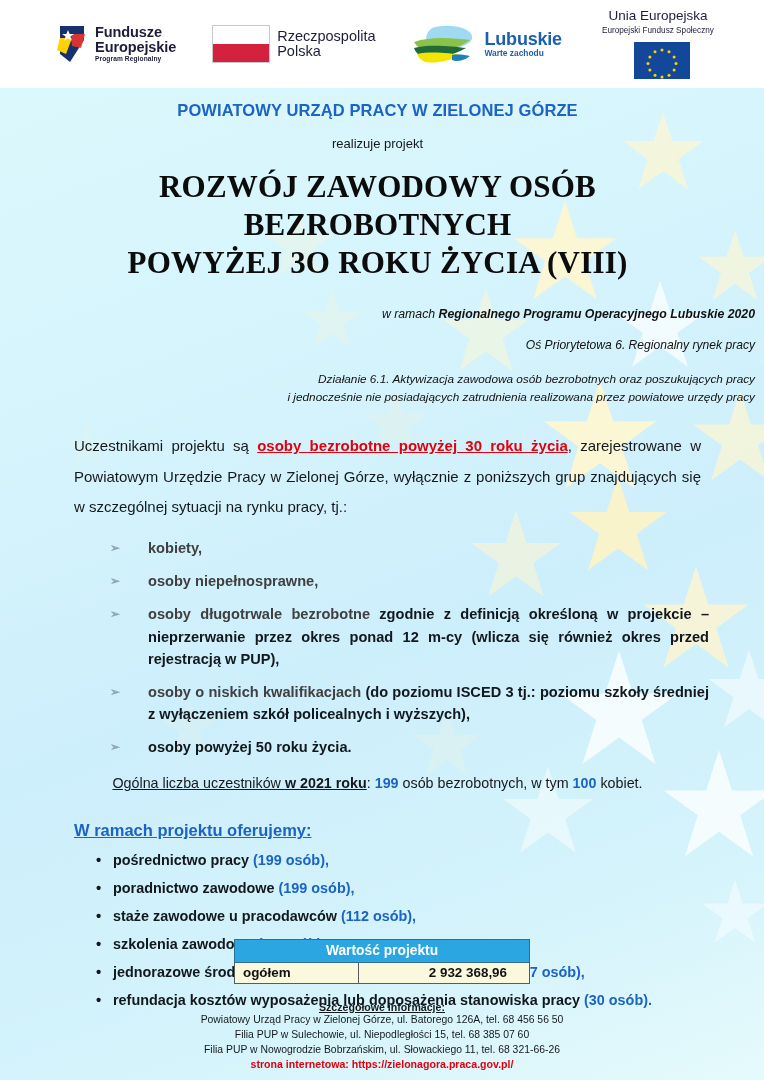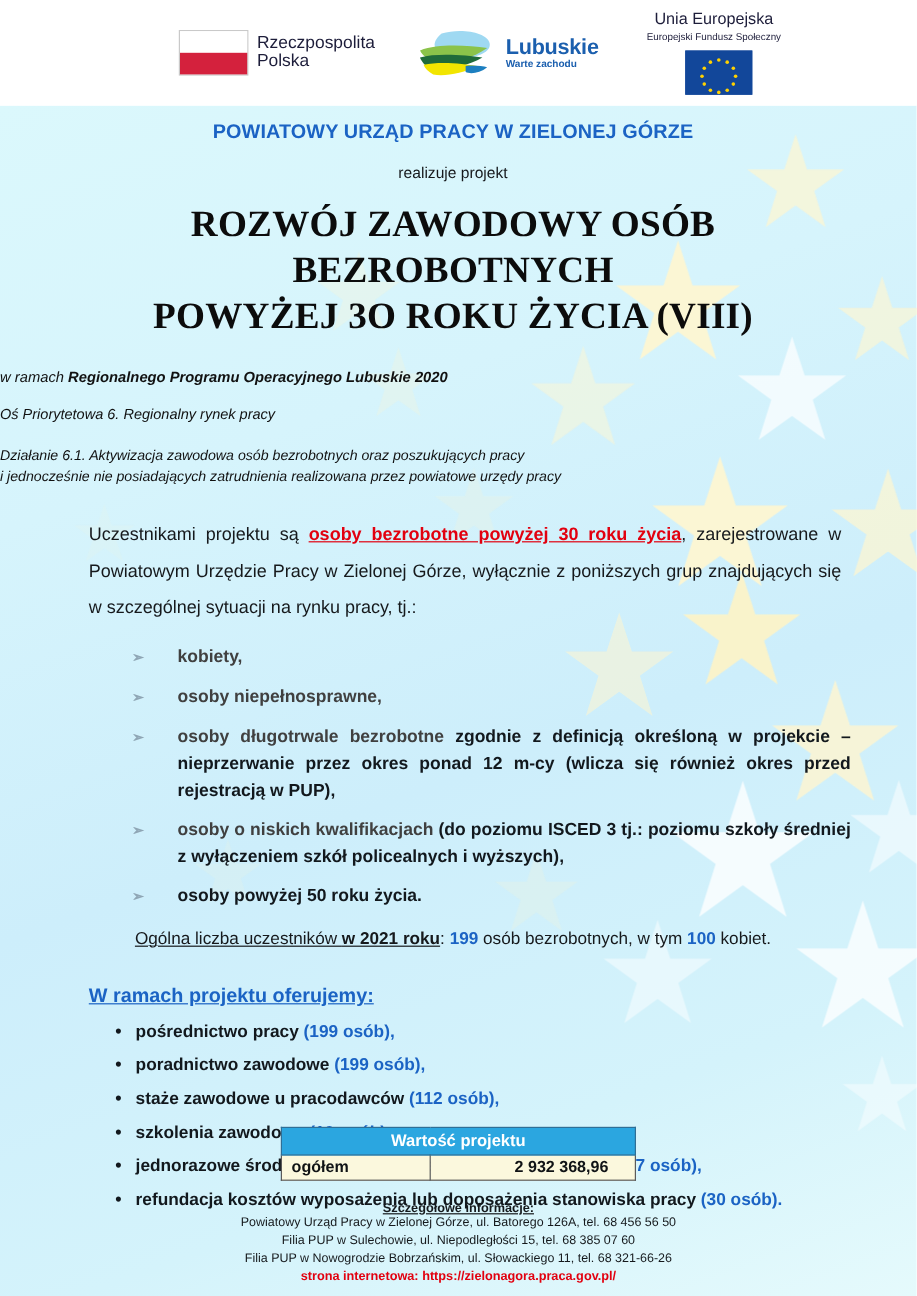--- a/index.html
+++ b/index.html
@@ -118,21 +118,21 @@
     font-weight: bold;
     color: #0c0c0c;
     font-size: 31px;
     line-height: 1.22;
     margin-top: 17px;
     letter-spacing: 0.2px;
   }
   .proj-title .l2 { display:block; }
   .proj-title .l3 { display:block; }
 
-  .prog-block { margin-top: 26px; text-align: left; color: #111; }
+  .prog-block { margin-top: 26px; text-align: right; color: #111; padding-left: 12px; }
   .prog-1 { font-size: 12.3px; font-style: italic; }
   .prog-1 b { font-weight: bold; font-style: italic; }
   .prog-2 { font-size: 12.1px; font-style: italic; margin-top: 17px; }
   .prog-3 { font-size: 11.8px; font-style: italic; margin-top: 19px; line-height: 1.5; }
 
   .para {
     margin: 24px 54px 0 74px;
     font-size: 15px;
     color: #16191c;
     line-height: 2.05;
@@ -298,20 +298,33 @@
         <use href="#star" x="160" y="610" width="60" height="57" opacity="0.16"></use>
         <use href="#star" x="60" y="330" width="54" height="52" opacity="0.12"></use>
         <use href="#star" x="410" y="620" width="74" height="70" opacity="0.22"></use>
         <use href="#star" x="700" y="790" width="70" height="67" fill="#ffffff" opacity="0.45"></use>
       </g>
     </svg>
   </div>
 
   <div class="logo-strip">
 
+    <div class="logo-block logo-fe">
+      <svg class="fe-mark" viewBox="0 0 34 40">
+        <path d="M6 2 L30 2 L30 16 L16 38 L6 30 Z" fill="#17306e"></path>
+        <path d="M6 14 L18 14 L12 30 L3 26 Z" fill="#ffd200"></path>
+        <path d="M17 10 L31 10 L27 24 L18 22 Z" fill="#e6372f" opacity="0.92"></path>
+        <polygon points="14,6 15.6,10 20,10 16.4,12.6 17.8,16.8 14,14.2 10.2,16.8 11.6,12.6 8,10 12.4,10" fill="#ffffff"></polygon>
+      </svg>
+      <div class="fe-text">
+        <div class="fe-t1">Fundusze</div>
+        <div class="fe-t2">Europejskie</div>
+        <div class="fe-t3">Program Regionalny</div>
+      </div>
+    </div>
 
     <div class="logo-block logo-rp">
       <div class="pl-flag">
         <div class="w"></div>
           <div class="r"></div>
       </div>
       <div class="rp-text">
         <div class="rp-t1">Rzeczpospolita</div>
         <div class="rp-t2">Polska</div>
       </div>

